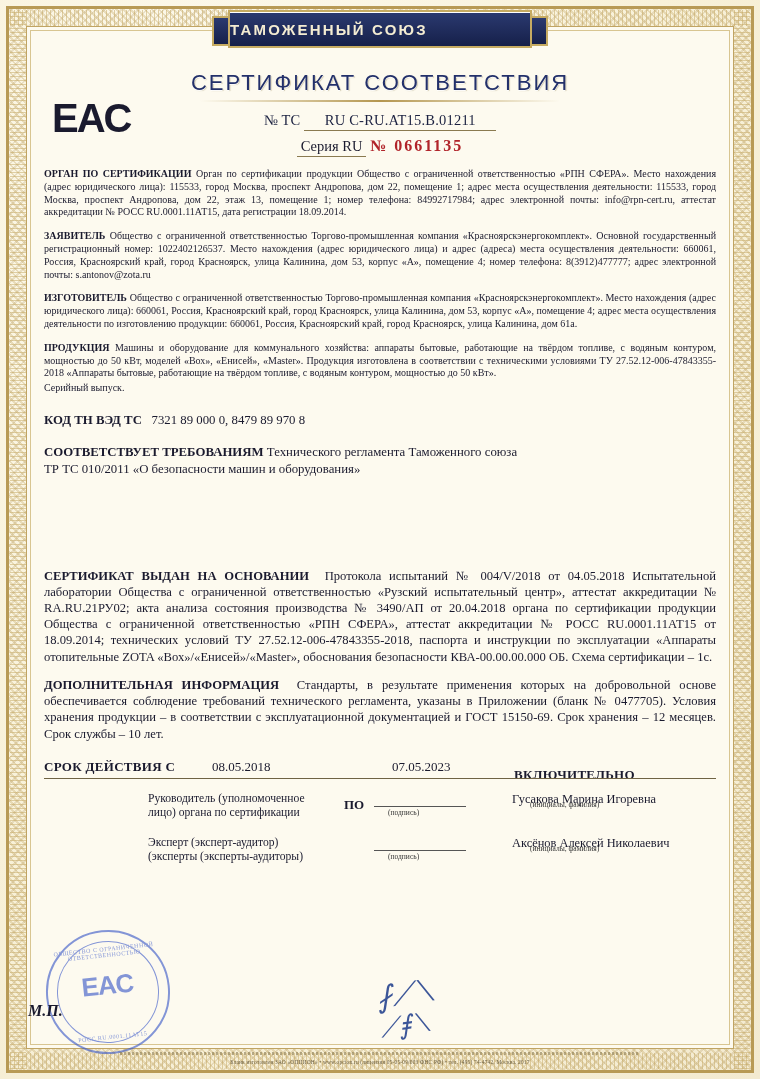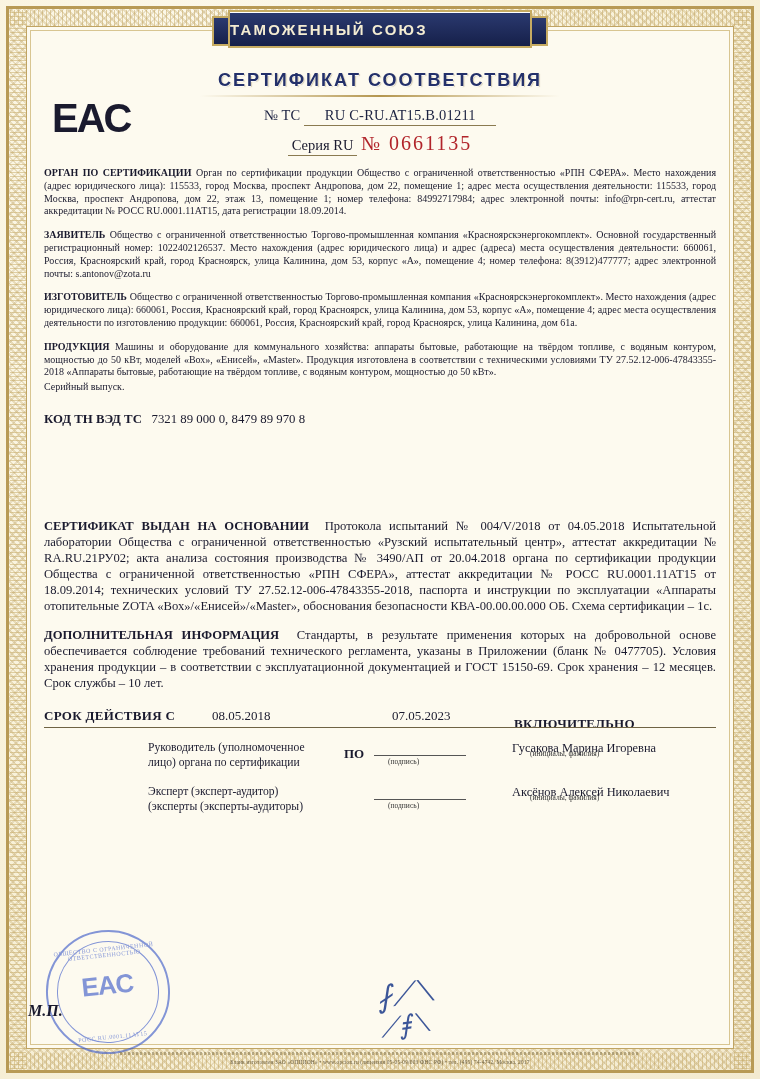--- a/index.html
+++ b/index.html
@@ -76,22 +76,22 @@
     white-space:nowrap;
   }
 
   .content{
     position:absolute;left:44px;right:44px;top:52px;bottom:40px;
   }
 
   h1.title{
     text-align:center;
     font-family:"Liberation Sans", sans-serif;
-    font-weight:bold;
-    font-size:18px;
+    font-weight:normal;
+    font-size:22px;
     letter-spacing:2px;
     color:#23306a;
     margin:18px 0 2px 0;
     text-shadow:0 1px 0 rgba(255,255,255,.9), 1px 1px 1px rgba(120,100,40,.35);
   }
   .title-rule{
     width:360px;height:2px;margin:4px auto 10px auto;
     background:linear-gradient(90deg,rgba(180,150,80,0),#b4964f,rgba(180,150,80,0));
   }
 
@@ -102,21 +102,21 @@
   .num-line .lbl{color:#1b2140;}
   .num-line .val{
     display:inline-block;border-bottom:1px solid #8a7a50;
     padding:0 6px 1px 6px;min-width:180px;
     color:#1b2140;
   }
   .series-line{
     text-align:center;font-size:14.5px;margin:6px 0 2px 0;
   }
   .series-line .sernum{
-    color:#b1242a;font-weight:normal;letter-spacing:2px;font-size:20px;
+    color:#b1242a;font-weight:bold;letter-spacing:2px;font-size:16px;
     margin-left:0;
   }
   .series-line .serval{
     display:inline-block;border-bottom:1px solid #8a7a50;padding:0 4px 1px 4px;
   }
 
   
   .eac{
     position:absolute;left:8px;top:42px;width:84px;height:48px;
     font-family:"Liberation Sans", sans-serif;
@@ -268,20 +268,25 @@
       <span class="cap">ПРОДУКЦИЯ</span>
       <span>Машины и оборудование для коммунального хозяйства: аппараты бытовые, работающие на твёрдом топливе, с водяным контуром, мощностью до 50 кВт, моделей «Вох», «Енисей», «Master». Продукция изготовлена в соответствии с техническими условиями ТУ 27.52.12-006-47843355-2018 «Аппараты бытовые, работающие на твёрдом топливе, с водяным контуром, мощностью до 50 кВт».</span>
     </p>
     <p class="para" style="margin-top:2px">Серийный выпуск.</p>
 
     <p class="kod">
       <span class="cap">КОД ТН ВЭД ТС</span>
       &nbsp;&nbsp;<span>7321 89 000 0, 8479 89 970 8</span>
     </p>
 
+    <p class="sootv">
+      <span class="cap">СООТВЕТСТВУЕТ ТРЕБОВАНИЯМ</span>
+      <span>Технического регламента Таможенного союза</span><br>
+      <span>ТР ТС 010/2011 «О безопасности машин и оборудования»</span>
+    </p>
 
     <div class="gap-block"></div>
 
     <p class="lower">
       <span class="cap">СЕРТИФИКАТ ВЫДАН НА ОСНОВАНИИ</span>
       &nbsp;<span>Протокола испытаний № 004/V/2018 от 04.05.2018 Испытательной лаборатории Общества с ограниченной ответственностью «Рузский испытательный центр», аттестат аккредитации № RA.RU.21РУ02; акта анализа состояния производства № 3490/АП от 20.04.2018 органа по сертификации продукции Общества с ограниченной ответственностью «РПН СФЕРА», аттестат аккредитации № РОСС RU.0001.11АТ15 от 18.09.2014; технических условий ТУ 27.52.12-006-47843355-2018, паспорта и инструкции по эксплуатации «Аппараты отопительные ZOTA «Вох»/«Енисей»/«Master», обоснования безопасности КВА-00.00.00.000 ОБ. Схема сертификации – 1с.</span>
     </p>
 
     <p class="lower" style="margin-top:12px">
       <span class="cap">ДОПОЛНИТЕЛЬНАЯ ИНФОРМАЦИЯ</span>

